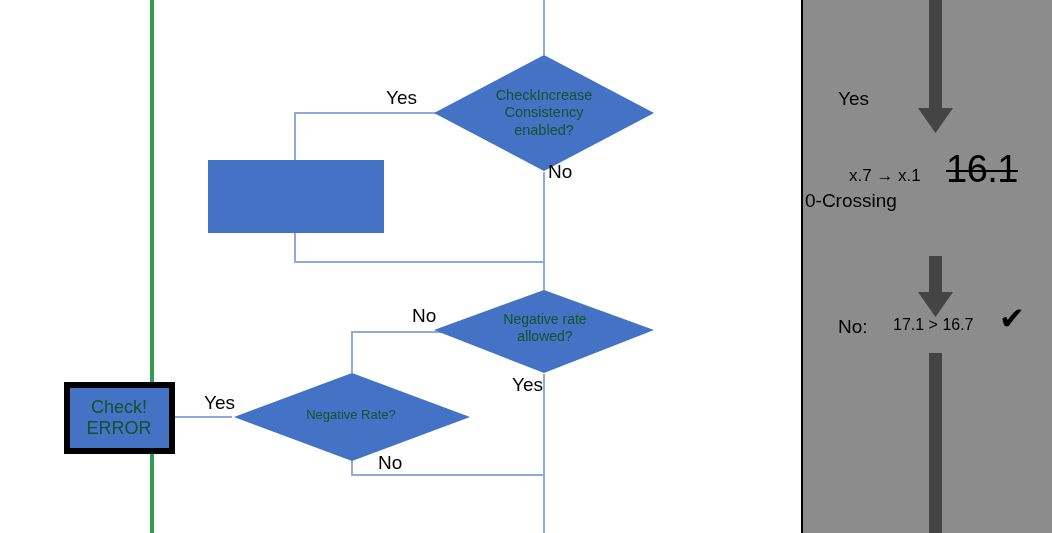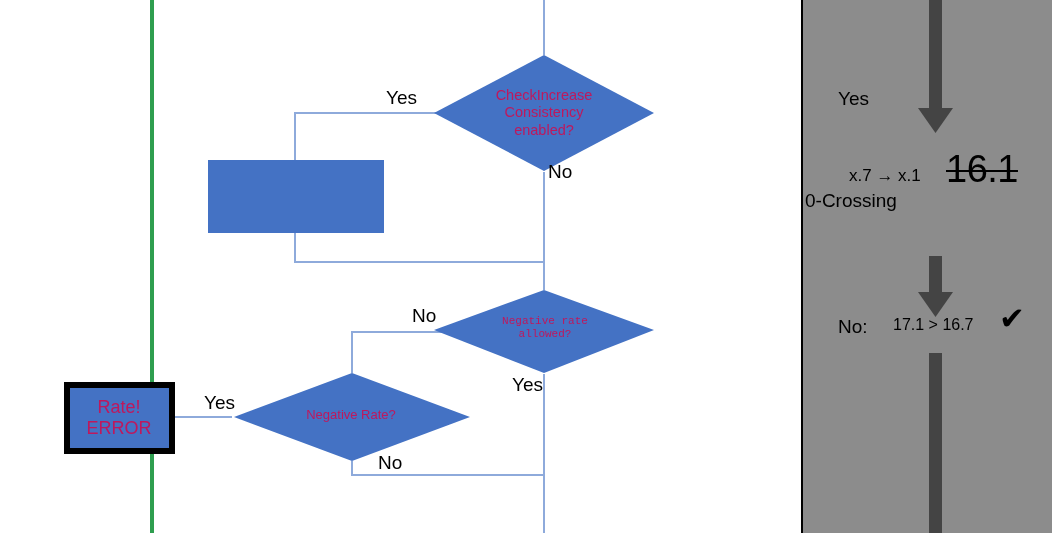--- a/index.html
+++ b/index.html
@@ -5,35 +5,35 @@
   html,body{margin:0;padding:0;background:#ffffff;}
   body{width:1052px;height:533px;overflow:hidden;
        font-family:"Liberation Sans","DejaVu Sans",sans-serif;}
   #stage{position:relative;width:1052px;height:533px;background:#ffffff;}
 
   
   #flow{position:absolute;left:0;top:0;width:801px;height:533px;overflow:hidden;}
   #flow svg{position:absolute;left:0;top:0;}
 
   .node-label{
-    position:absolute;color:#be185d;text-align:center;
+    position:absolute;color:#14532d;text-align:center;
     display:flex;align-items:center;justify-content:center;
     line-height:1.18;pointer-events:none;
   }
   .edge-label{
     position:absolute;color:#000000;white-space:nowrap;
     font-size:19px;line-height:1;
   }
 
   
   #lbl-d1{left:464px;top:82px;width:160px;height:62px;font-size:14.5px;}
   
   #lbl-p1{left:208px;top:162px;width:176px;height:68px;font-size:18px;}
   
-  #lbl-d2{left:466px;top:308px;width:158px;height:40px;font-size:11px;font-family:Liberation Mono, monospace;}
+  #lbl-d2{left:466px;top:308px;width:158px;height:40px;font-size:14px;}
   
   #lbl-d3{left:272px;top:402px;width:158px;height:26px;font-size:13px;}
   
   #lbl-done{left:70px;top:390px;width:98px;height:56px;font-size:18px;flex-direction:column;}
 
   
   #panel{position:absolute;left:801px;top:0;width:251px;height:533px;
          background:#8c8c8c;border-left:2px solid #000000;overflow:hidden;}
   #panel .ptext{position:absolute;color:#000000;white-space:nowrap;}
   #p-yes{left:35px;top:88px;font-size:19px;}
@@ -92,21 +92,21 @@
 enabled?</span>
     </div>
     <div class="node-label" id="lbl-d2">
       <span style="white-space:pre-line">Negative rate
 allowed?</span>
     </div>
     <div class="node-label" id="lbl-d3">
       <span style="white-space:pre-line">Negative Rate?</span>
     </div>
     <div class="node-label" id="lbl-done">
-      <span>Rate!</span>
+      <span>Check!</span>
       <span>ERROR</span>
     </div>
 
     <div class="edge-label" style="left:386px;top:88px;">Yes</div>
     <div class="edge-label" style="left:548px;top:162px;">No</div>
     <div class="edge-label" style="left:412px;top:306px;">No</div>
     <div class="edge-label" style="left:512px;top:375px;">Yes</div>
     <div class="edge-label" style="left:204px;top:393px;">Yes</div>
     <div class="edge-label" style="left:378px;top:453px;">No</div>
   </div>

